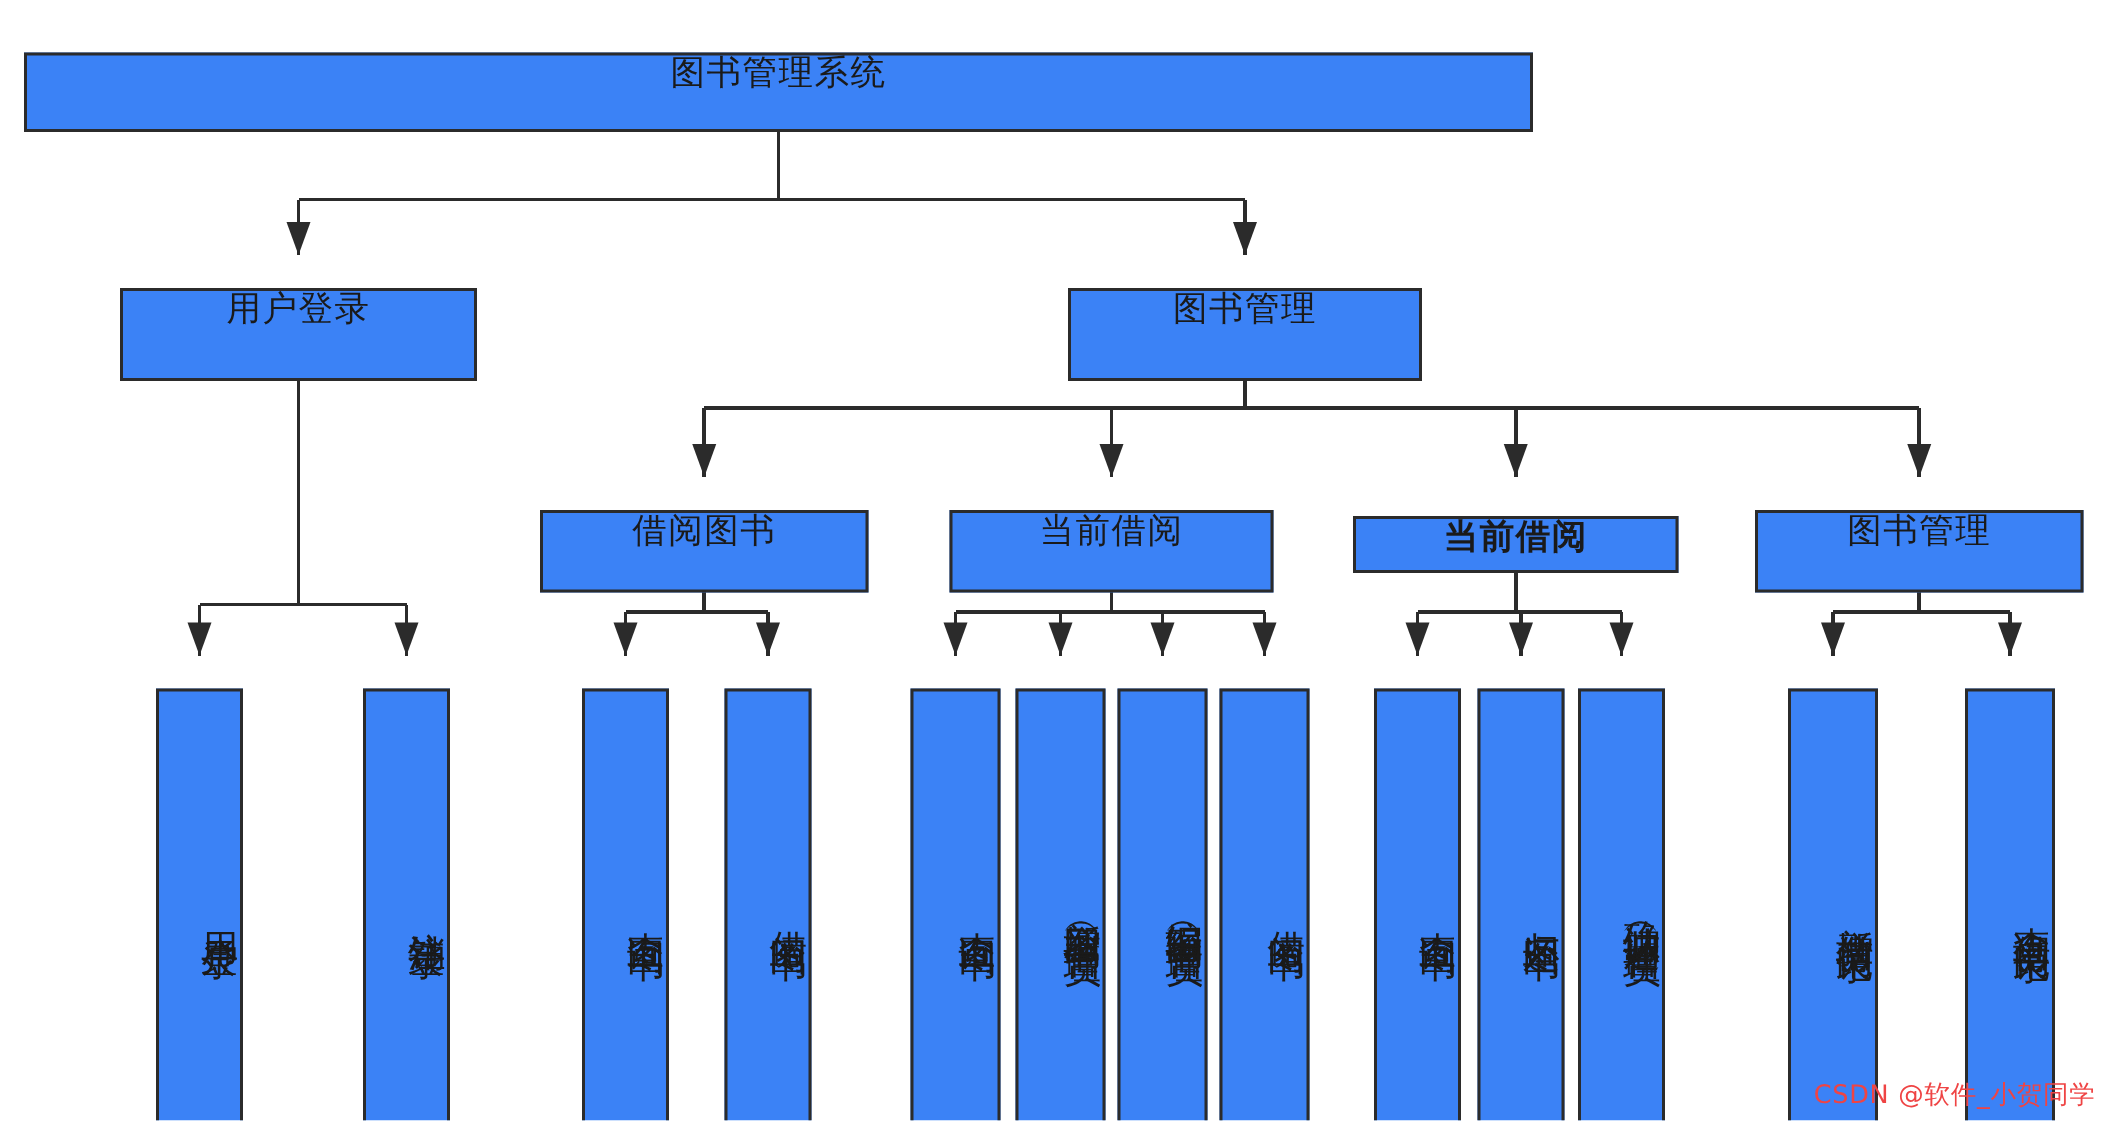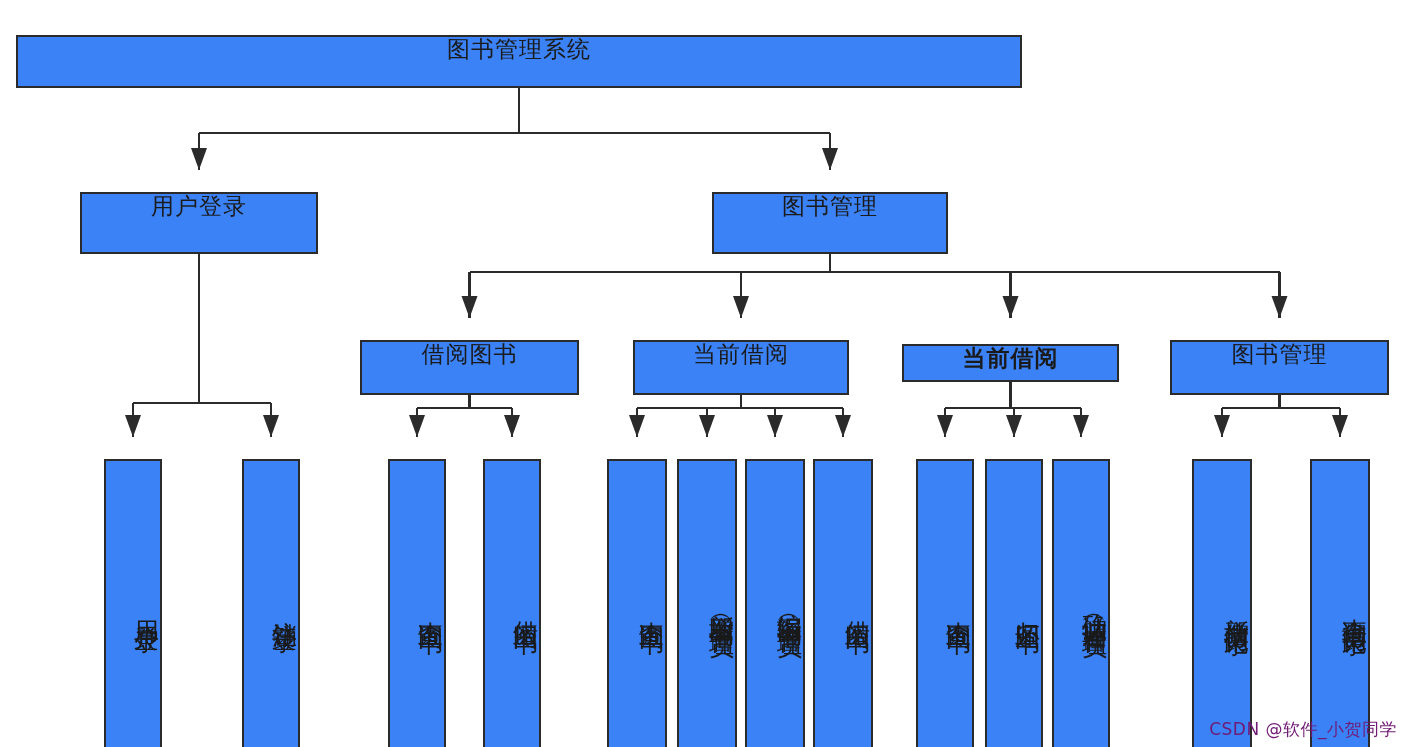--- a/index.html
+++ b/index.html
@@ -52,21 +52,21 @@
     text-align: center;
   }
   .node.root {
     font-size: 23px;
   }
   .watermark {
     position: absolute;
     right: 8px;
     bottom: 6px;
     font-size: 17px;
-    color: #701a75;
+    color: #ef4444;
     letter-spacing: 0.5px;
     white-space: nowrap;
   }
 </style>
 </head>
 <body>
 
 <div id="canvas">
   <svg id="edges" viewBox="0 0 1405 747">
       <line x1="519" y1="66" x2="519" y2="133" stroke="#2b2b2b" stroke-width="2.5" shape-rendering="crispEdges"></line>

